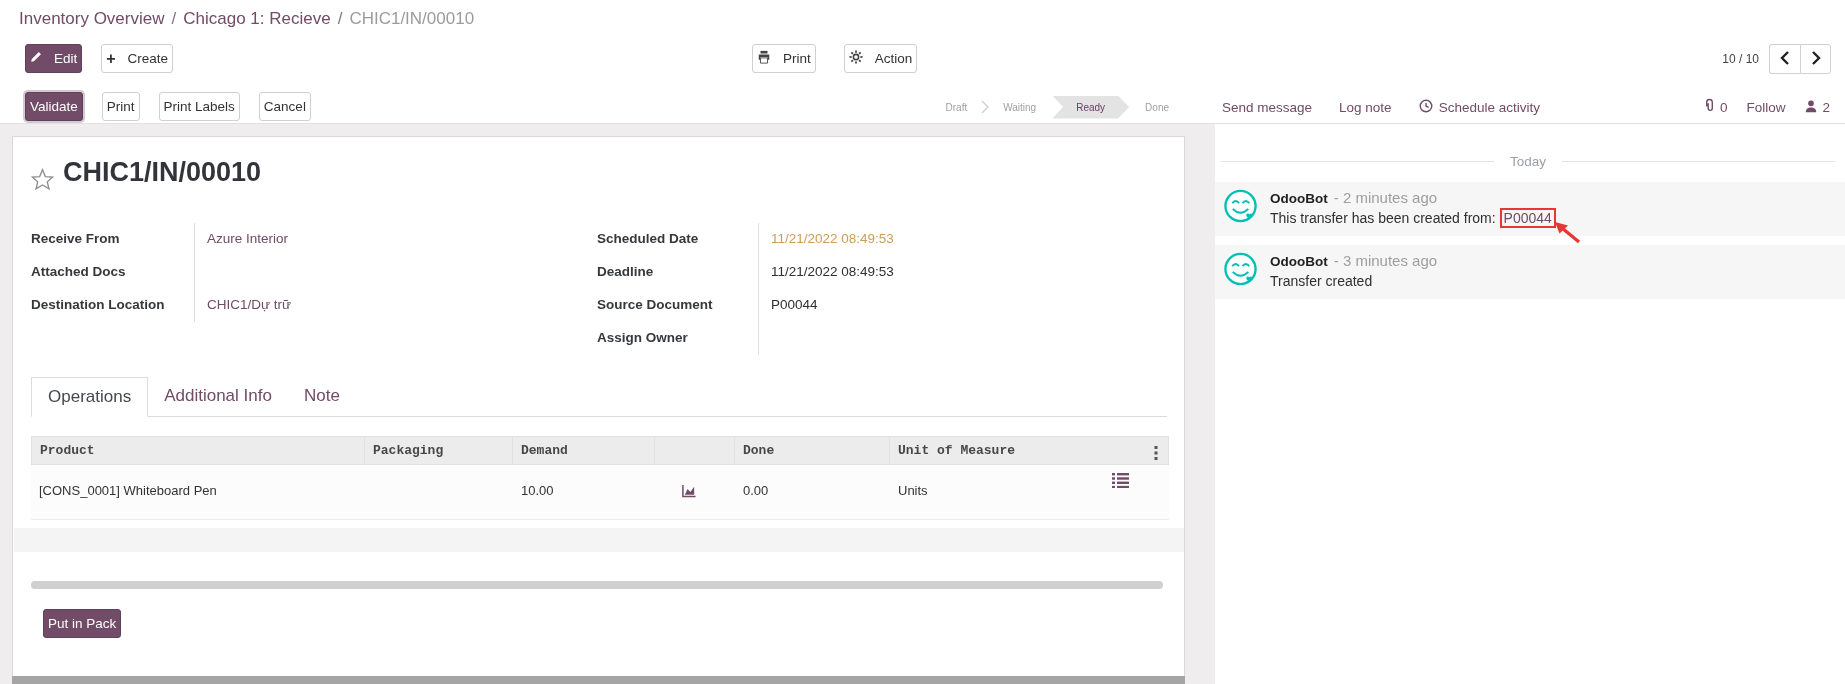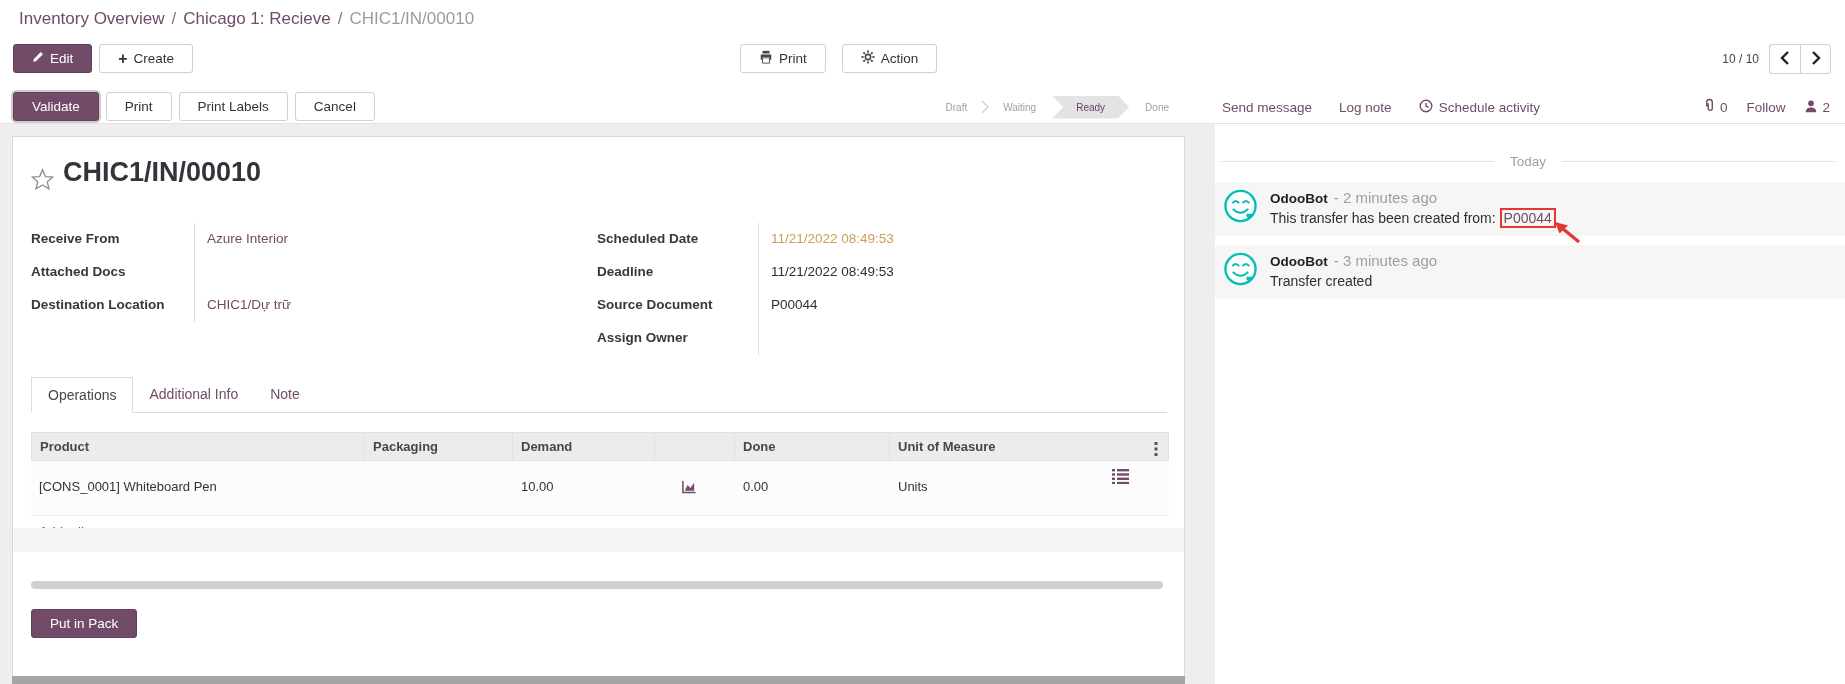--- a/index.html
+++ b/index.html
@@ -7,23 +7,23 @@
   body { font-family:"Liberation Sans", sans-serif; background:#efeded; position:relative; overflow:hidden; color:#333; }
   #app { position:absolute; inset:0; }
 
   
   .topbar { position:absolute; top:0; left:0; width:1845px; height:90px; background:#fff; }
   .breadcrumb { position:absolute; top:9px; left:19px; font-size:17px; white-space:nowrap; }
   .breadcrumb a { color:#714B67; text-decoration:none; cursor:pointer; }
   .bc-sep { color:#8a7582; margin:0 7px; }
   .bc-current { color:#9b9b9b; }
 
-  .btn { height:29px; padding:0 18px; display:inline-flex; align-items:center; gap:6px;
+  .btn { height:29px; padding:0 4px; display:inline-flex; align-items:center; gap:12px;
          background:#fff; border:1px solid #d0d0d0; border-radius:3px; font-size:13.5px;
-         color:#333; cursor:pointer; font-family:inherit; white-space:nowrap; }
+         color:#333; cursor:pointer; font-family:inherit; white-space:nowrap;margin-left:12px; }
   .btn-primary { background:#714B67; border-color:#604159; color:#fff; }
   .cp-left { position:absolute; top:44px; left:13px; display:flex; gap:7px; }
   .cp-center { position:absolute; top:44px; left:740px; display:flex; gap:16px; }
   .cp-right { position:absolute; top:44px; right:14px; display:flex; align-items:center; gap:10px; }
   .pager-counter { font-size:12px; color:#444; }
   .pager-btns { display:flex; }
   .pager-btns button { width:31px; height:30px; background:#fff; border:1px solid #d0d0d0; cursor:pointer;
                        display:flex; align-items:center; justify-content:center; }
   .pager-btns button:first-child { border-radius:3px 0 0 3px; border-right:none; }
   .pager-btns button:last-child { border-radius:0 3px 3px 0; }
@@ -58,26 +58,26 @@
   .fgroup-right { width:560px; }
   .frow { display:flex; min-height:33px; font-size:13.5px; }
   .flabel { flex:0 0 163px; padding-top:8px; font-weight:600; color:#36383d; }
   .fgroup-right .flabel { flex:0 0 161px; }
   .fvalue { flex:1; border-left:1px solid #dcdcdc; padding:8px 0 0 12px; color:#2f2f2f; }
   .fvalue a { color:#714B67; text-decoration:none; cursor:pointer;text-align:right; }
   .val-warning { color:#ce9c52; }
 
   .notebook { position:absolute; left:18px; top:240px; right:17px; }
   .tabs { display:flex; border-bottom:1px solid #dcdcdc; }
-  .tab { padding:9px 16px; font-size:14px; color:#714B67; cursor:pointer; margin-bottom:-1px; }
+  .tab { padding:9px 16px; font-size:17px; color:#714B67; cursor:pointer; margin-bottom:-1px; }
   .tab.active { background:#fff; border:1px solid #dcdcdc; border-bottom:1px solid #fff; color:#45484e; }
 
   .grid { display:grid; grid-template-columns:334px 148px 142px 80px 155px 279px; width:1138px; margin-top:19px; font-size:13px; }
   .th { background:#ececec; border-top:1px solid #e1e1e1; border-bottom:1px solid #e1e1e1;
-        border-right:1px solid #e1e1e1; padding:6px 8px; font-weight:700; color:#474747; position:relative; }
+        border-right:1px solid #e1e1e1; padding:6px 8px; font-weight:700; color:#474747; position:relative;font-family:Liberation Mono, monospace; }
   .th:first-child { border-left:1px solid #e1e1e1; }
   .td { background:#fcfcfc; border-bottom:1px solid #ececec; padding:18px 8px; color:#333; position:relative; }
   .t-right { text-align:left; }
   .kebab { position:absolute; right:10px; top:8px; cursor:pointer; }
   .forecast-cell { padding-left:26px; }
   .list-ico { position:absolute; right:40px; top:7px; cursor:pointer; }
   .addline { grid-column:1 / -1; background:#fff; border-bottom:1px solid #ececec; padding:8px;
              color:#714B67; font-size:13.5px; cursor:pointer; }
   .empty-band { position:absolute; left:1px; top:391px; width:1170px; height:24px; background:#f4f4f4; }
   .table-scrollbar { position:absolute; left:18px; top:444px; width:1132px; height:8px; background:#d0d0d0; border-radius:4px; cursor:pointer; }

